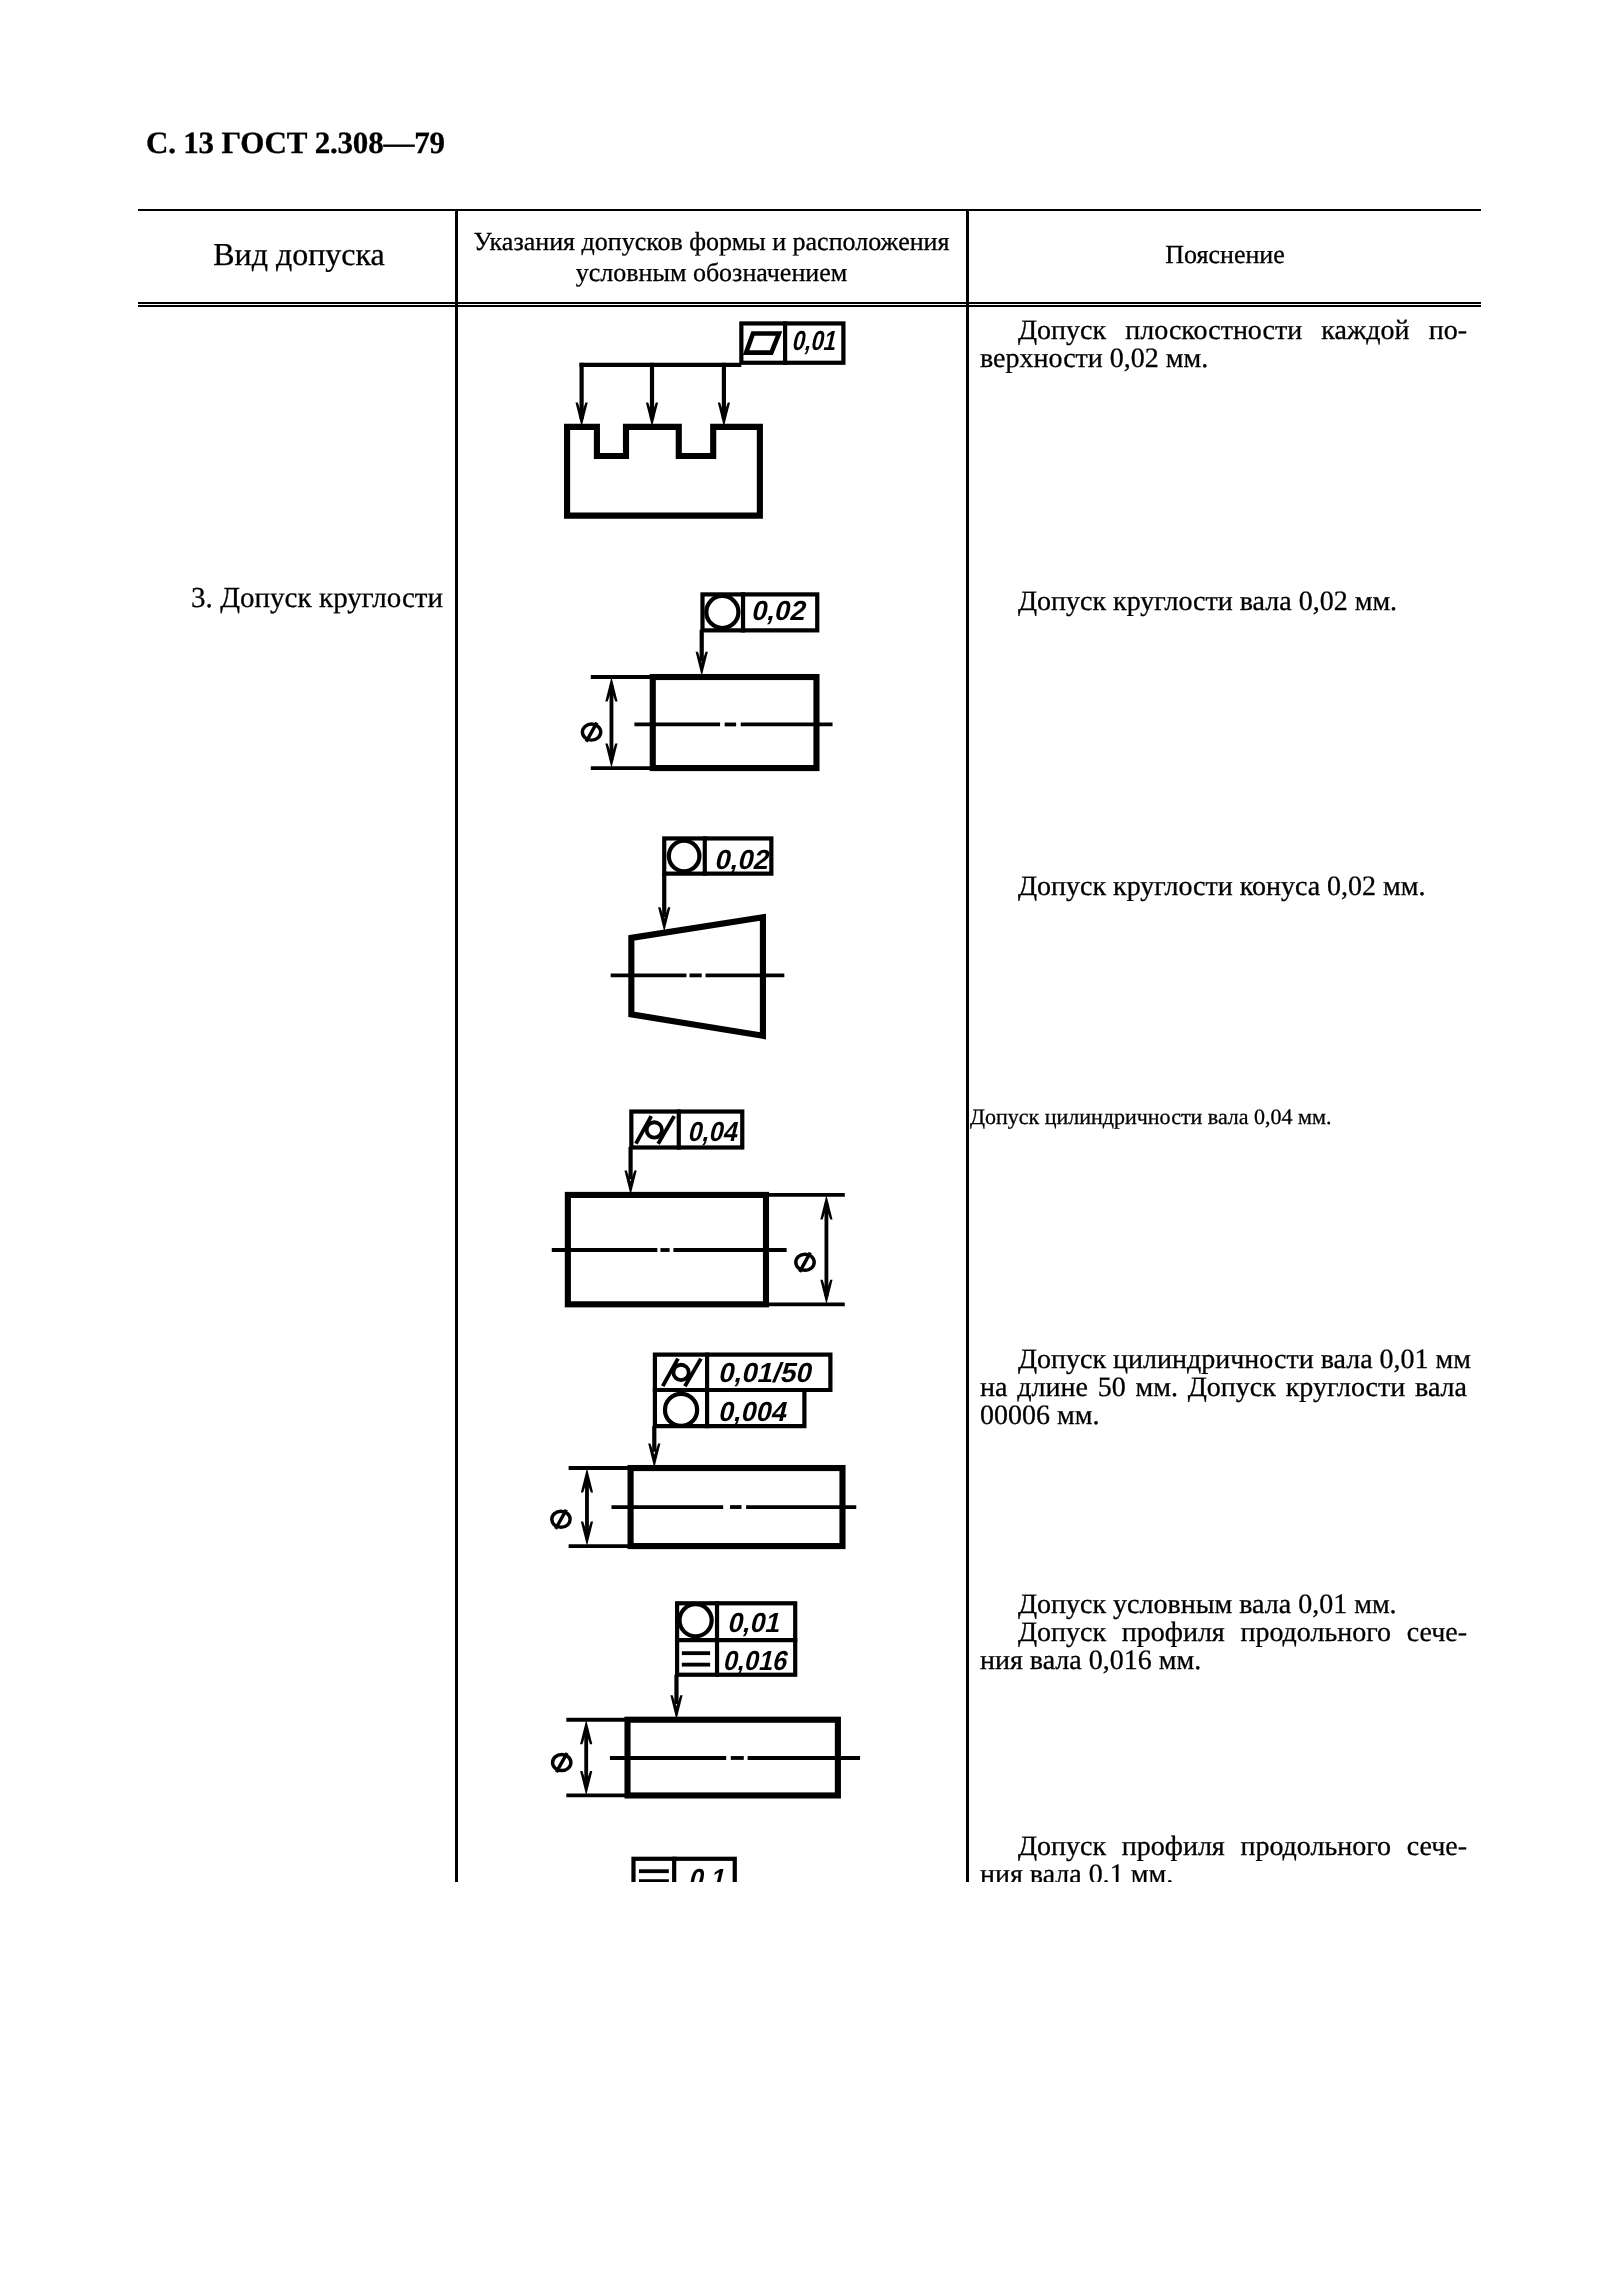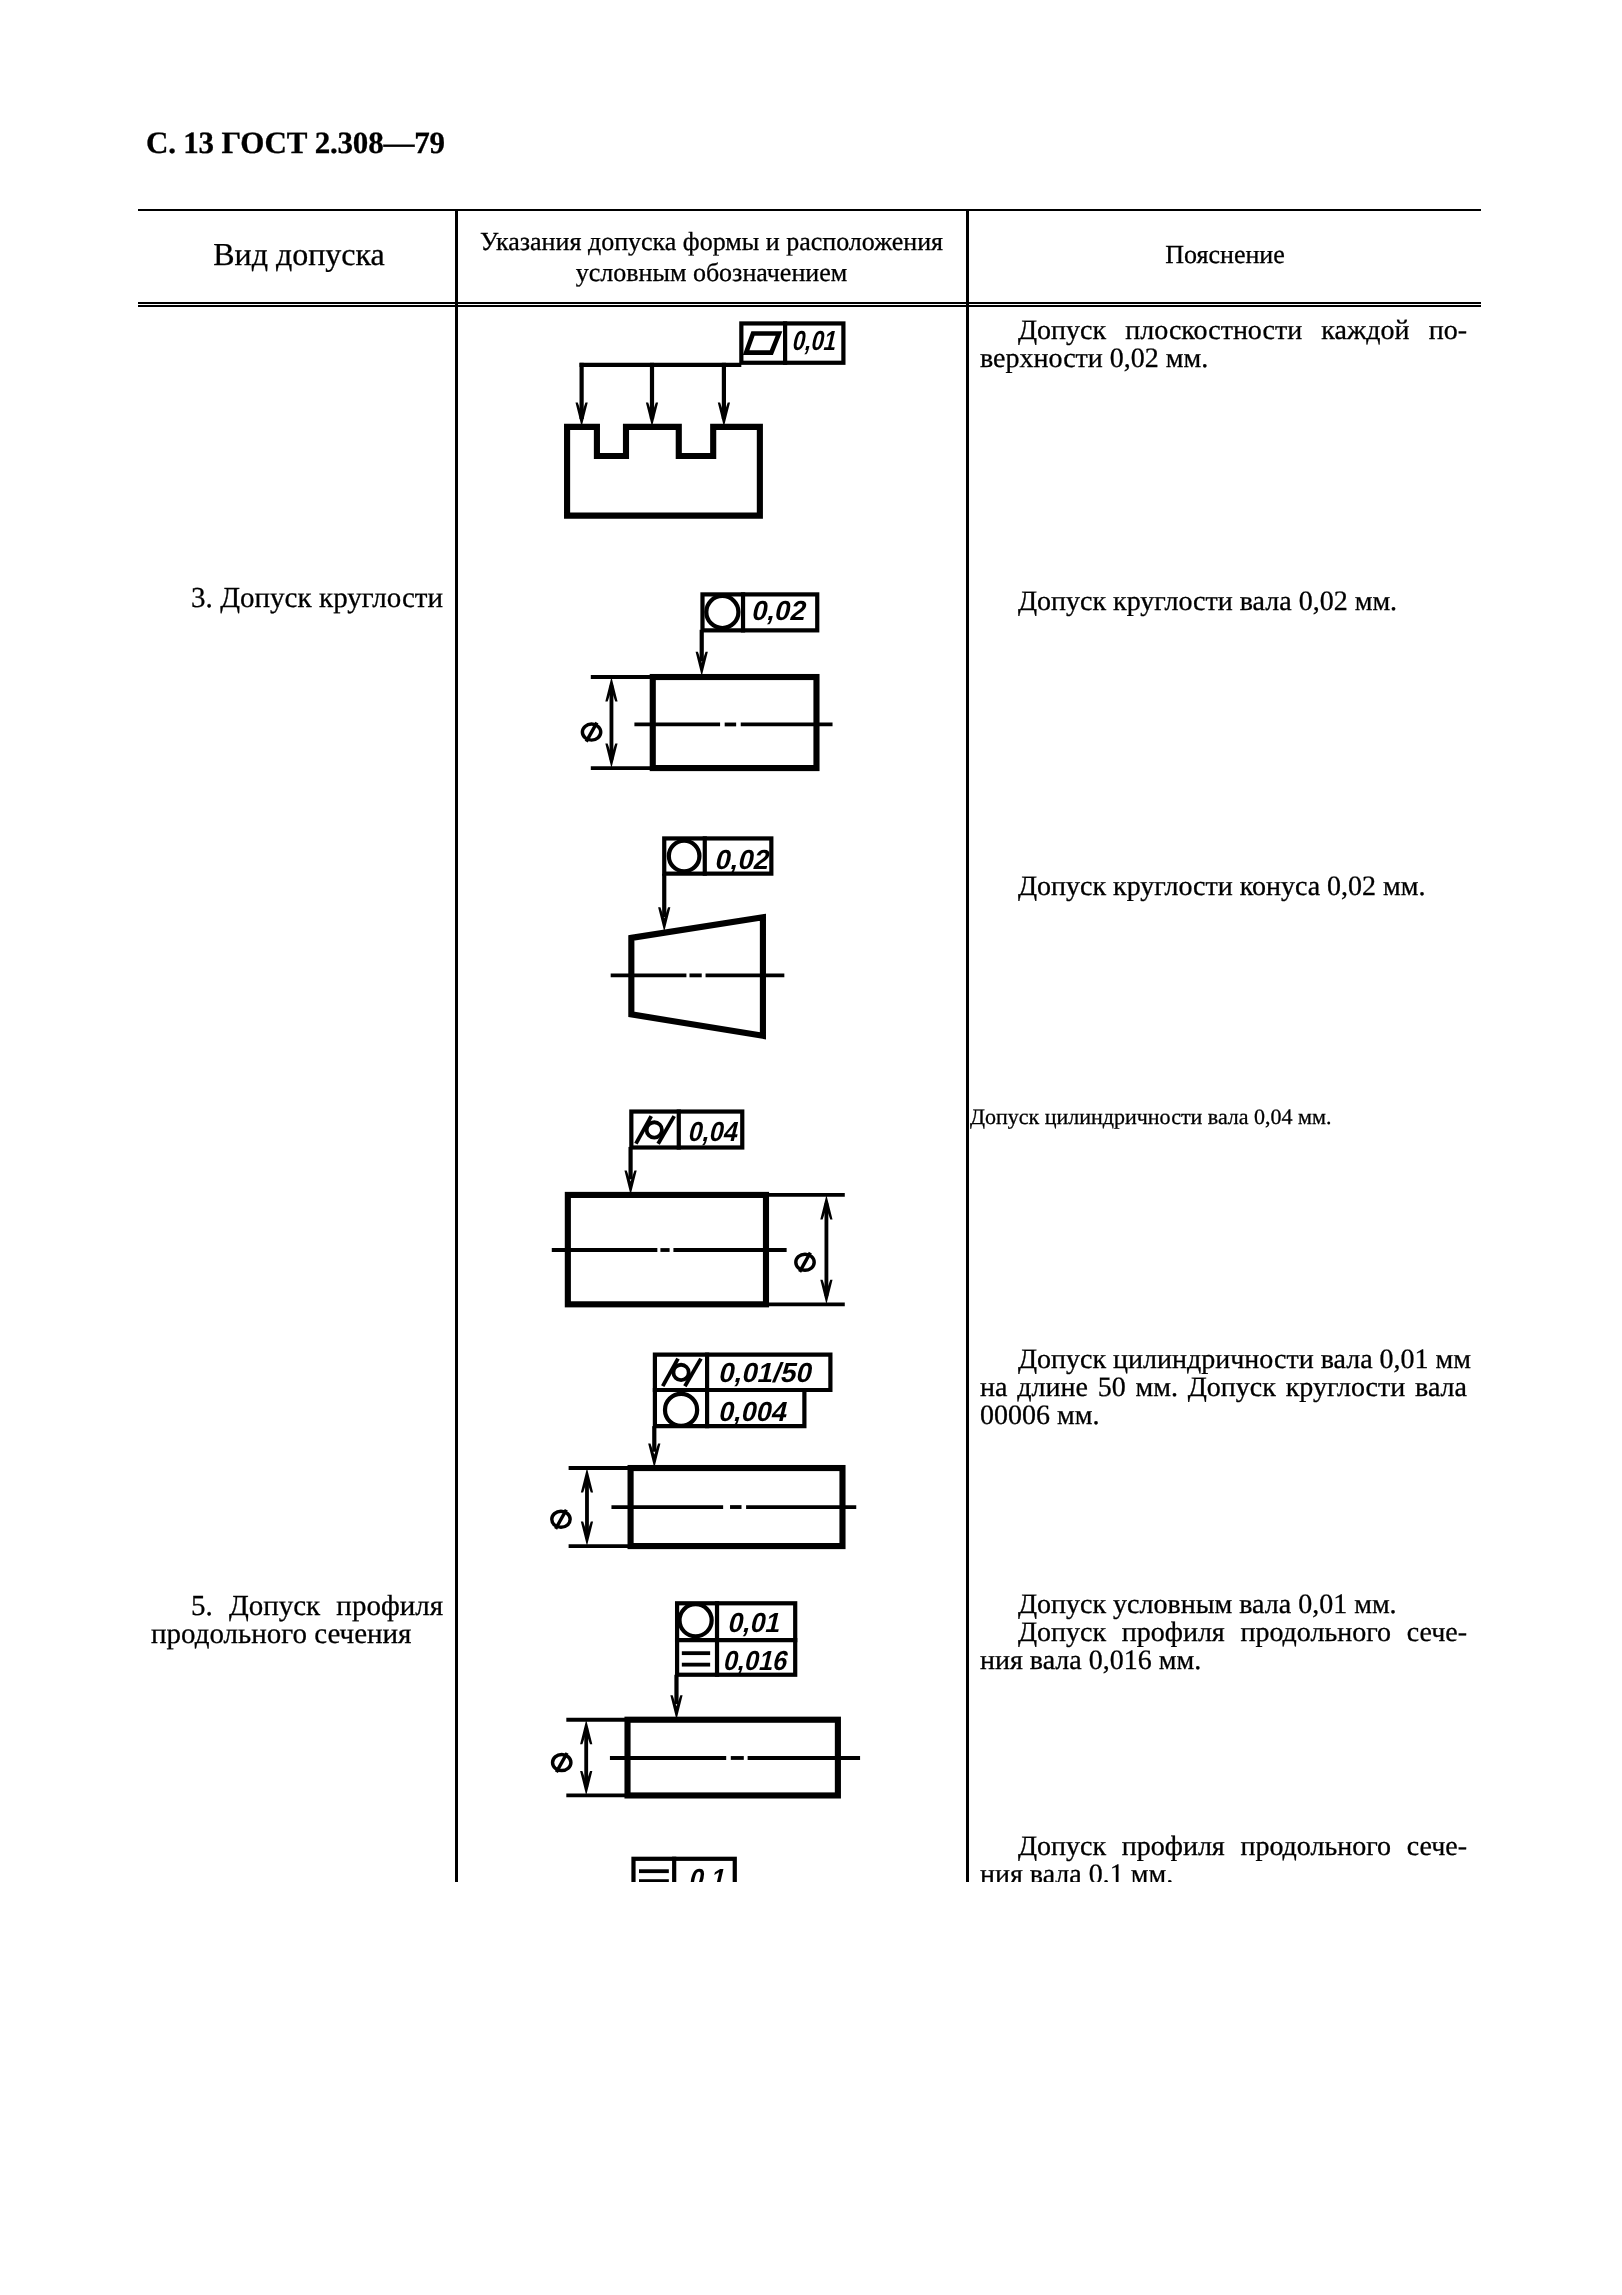--- a/index.html
+++ b/index.html
@@ -27,33 +27,29 @@
   <div class="rule" style="left:138px;top:209px;width:1343px;height:2.3px"></div>
   <div class="rule" style="left:138px;top:302px;width:1343px;height:2.3px"></div>
   <div class="rule" style="left:138px;top:305px;width:1343px;height:1.5px"></div>
   <div class="rule" style="left:455px;top:209px;width:3.1px;height:1856px"></div>
   <div class="rule" style="left:966px;top:209px;width:3.1px;height:1856px"></div>
 
   <div class="cellhdr" style="left:140px;top:239px;width:318px;font-size:32px;">
     <span>Вид допуска</span>
   </div>
   <div class="cellhdr" style="left:458px;top:226px;width:507px;">
-    <div>Указания допуска формы и расположения</div>
+    <div>Указания допусков формы и расположения</div>
     <div>условным обозначением</div>
   </div>
   <div class="cellhdr" style="left:969px;top:239px;width:512px;font-size:26px;">
     <span>Пояснение</span>
   </div>
 
   <div class="rowlabel" style="left:151px;top:585px;width:292px;text-align:justify;text-align-last:justify;text-indent:40px;">
     <span>3. Допуск круглости</span>
-  </div>
-  <div class="rowlabel" style="left:151px;top:1593px;width:292px;">
-    <div style="text-align:justify;text-align-last:justify;text-indent:40px;">5. Допуск профиля</div>
-    <div>продольного сечения</div>
   </div>
 
   <div class="expl" style="left:980px;top:317px;width:487px;">
     <div class="jline">Допуск плоскостности каждой по-</div>
     <div class="nline">верхности 0,02 мм.</div>
   </div>
   <div class="expl" style="left:980px;top:588px;width:487px;">
     <div class="nline" style="text-indent:38px">Допуск круглости вала 0,02 мм.</div>
   </div>
   <div class="expl" style="left:980px;top:832px;width:487px;margin-top:41px;">

